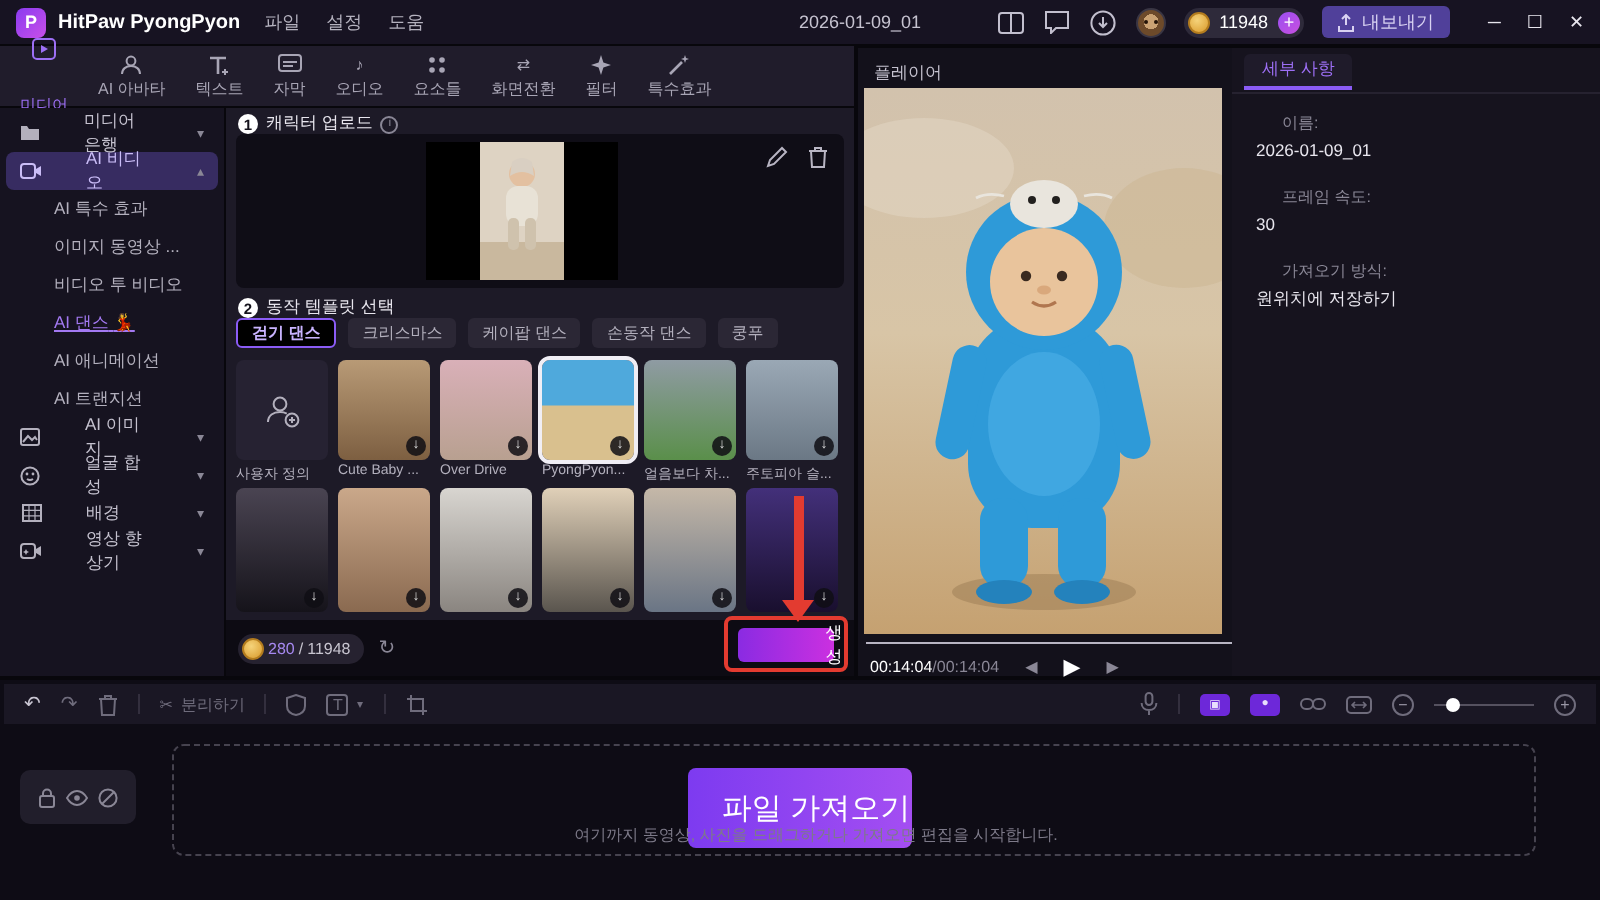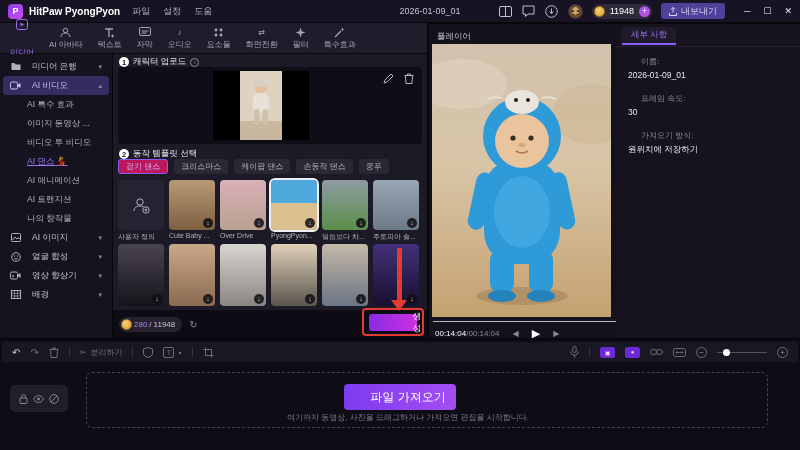--- a/index.html
+++ b/index.html
@@ -24,40 +24,40 @@
   .win-btns { display:flex; gap:13px; margin-left:10px; color:#e8e6ee; font-size:9px; }
 
   
   .media-toolbar { position:absolute; left:0; top:23px; width:427px; height:30px; background:#201c2b; display:flex; align-items:center; padding:0 10px; gap:15px; }
   .m-tab { display:flex; flex-direction:column; align-items:center; gap:1px; font-size:8px; color:#a8a5b5; }
   .m-tab .micon { height:12px; display:flex; align-items:center; justify-content:center; }
   .m-tab.active { color:#9d6ff5;gap:16px; }
 
   
   .sidebar { position:absolute; left:0; top:54px; width:112px; height:284px; background:#161320; padding-top:3px; font-size:8.5px; overflow:hidden; }
-  .sb-group { height:19px; display:flex; align-items:center; padding:0 7px; gap:11px; color:#c5c2cf; margin:0 3px; border-radius:4px; }
+  .sb-group { height:19px; display:flex; align-items:center; padding:0 7px; gap:22px; color:#c5c2cf; margin:0 3px; border-radius:4px; }
   .sb-group.active { background:#372c61; color:#cabdf7; }
   .sb-caret { margin-left:auto; font-size:7px; color:#8a8796; }
   .sb-child { height:19px; line-height:19px; padding-left:27px; color:#b3b0bd; white-space:nowrap; overflow:hidden; }
   .sb-child.selected { color:#a379f2;text-decoration:underline; }
   .sicon { width:11px; height:11px; color:#b3b0bd; display:flex; align-items:center; justify-content:center; }
   .sb-group.active .sicon { color:#cabdf7; }
 
   
   .main { position:absolute; left:113px; top:54px; width:314px; height:284px; background:#1d1a27; overflow:hidden; }
   .step-header { position:absolute; left:6px; display:flex; gap:4px; align-items:center; font-size:8.5px; color:#e8e6ee; }
   .step-num { width:10px; height:10px; border-radius:50%; background:#fff; color:#15131c; font-size:7.5px; font-weight:bold; display:flex; align-items:center; justify-content:center; }
   .info-icon { width:9px; height:9px; border:1px solid #8a8796; border-radius:50%; color:#8a8796; font-size:6px; display:flex; align-items:center; justify-content:center; }
   .upload-box { position:absolute; left:5px; top:13px; width:304px; height:77px; background:#0f0d16; border-radius:4px; }
   .upload-stage { position:absolute; left:95px; top:4px; width:96px; height:69px; background:#000; }
   .upload-photo { position:absolute; left:27px; top:0; width:42px; height:69px; }
   .edit-icons { position:absolute; right:8px; top:6px; display:flex; gap:10px; color:#b8b5c3; }
   .cat-tabs { position:absolute; top:105px; left:5px; display:flex; gap:6px; }
   .cat-tab { height:15px; padding:0 7px; background:#2b2735; border-radius:3px; font-size:8px; color:#b3b0bd; display:flex; align-items:center; white-space:nowrap; }
-  .cat-tab.active { background:#be185d; border:1px solid #8b5cf6; color:#c9b4ff; }
+  .cat-tab.active { background:#000000; border:1px solid #8b5cf6; color:#c9b4ff;font-weight:bold; }
   .tpl-row { position:absolute; left:5px; display:flex; gap:5px; }
   .tpl-card { width:46px; border-radius:4px; position:relative; overflow:hidden; flex:none; }
   .row1 .tpl-card { height:50px; }
   .row2 .tpl-card { height:62px; }
   .tpl-card.selected { outline:2px solid #f0eef5; }
   .tpl-card.custom { background:#262232; display:flex; align-items:center; justify-content:center; color:#b3b0bd; }
   .dl-badge { position:absolute; right:2px; bottom:2px; width:10px; height:10px; border-radius:50%; background:rgba(15,14,20,.85); color:#ddd; font-size:7px; line-height:10px; text-align:center; }
   .tpl-names { position:absolute; top:178px; left:5px; display:flex; gap:5px; font-size:7px; color:#b3b0bd; }
   .tpl-name { width:46px; white-space:nowrap; overflow:hidden; flex:none; }
   .g-street  { background:linear-gradient(180deg,#b89a76,#7d5f41); }
@@ -106,21 +106,21 @@
   .tl-div { width:1px; height:10px; background:#332f3e; }
   .split-group { display:flex; align-items:center; gap:4px; font-size:8px; }
   .t-box { border:1px solid #6f6c7c; border-radius:2px; width:11px; height:11px; font-size:8px; display:flex; align-items:center; justify-content:center; }
   .tl-right { margin-left:auto; display:flex; align-items:center; gap:10px; }
   .toggle-purple { width:15px; height:11px; background:#6d28d9; border-radius:2.5px; display:flex; align-items:center; justify-content:center; color:#e8defc; font-size:6px; }
   .zoom-slider { width:50px; height:1px; background:#55515f; position:relative; }
   .zoom-knob { position:absolute; left:6px; top:-3px; width:7px; height:7px; border-radius:50%; background:#fff; }
   .circle-btn { width:11px; height:11px; border:1px solid #6f6c7c; border-radius:50%; font-size:8px; line-height:9px; text-align:center; color:#9a97a6; }
   .track-box { position:absolute; left:10px; top:45px; width:58px; height:27px; background:#211e2b; border-radius:5px; display:flex; align-items:center; justify-content:space-around; color:#8a8796; padding:0 6px; }
   .drop-zone { position:absolute; left:86px; top:32px; width:682px; height:56px; border:1px dashed #46434f; border-radius:6px; }
-  .import-btn { position:absolute; left:50%; transform:translateX(-50%); top:44px; width:112px; height:26px; border-radius:4px; background:linear-gradient(90deg,#7d3bf0,#a44ef2); color:#fff; font-size:12px; display:flex; align-items:center; justify-content:center;padding-left:16px; }
+  .import-btn { position:absolute; left:50%; transform:translateX(-50%); top:44px; width:112px; height:40px; border-radius:4px; background:linear-gradient(90deg,#7d3bf0,#a44ef2); color:#fff; font-size:15px; display:flex; align-items:center; justify-content:center;padding-left:16px; }
   .drop-hint { position:absolute; left:0; right:0; top:72px; text-align:center; font-size:8px; color:#7d7a89;margin-left:16px; }
 
   svg { display:block; }
 </style>
 </head>
 <body>
 
 <div class="window">
 
   <div class="titlebar">
@@ -265,21 +265,20 @@
     </div>
     <div class="sb-child">AI 특수 효과</div>
     <div class="sb-child">이미지 동영상 ...</div>
     <div class="sb-child">비디오 투 비디오</div>
     <div class="sb-child selected">
       <span>AI 댄스</span>
       <span>💃</span>
     </div>
     <div class="sb-child">AI 애니메이션</div>
     <div class="sb-child">AI 트랜지션</div>
-    <div class="sb-child">나의 창작물</div>
     <div class="sb-group">
       <span class="sicon">
           <svg width="10" height="9" viewBox="0 0 10 9">
             <rect x="0.5" y="0.5" width="9" height="8" rx="1" fill="none" stroke="currentColor"></rect>
             <path d="M1.5 7l2.5-3 2 2 1.5-1.5 1 1.5" fill="none" stroke="currentColor"></path>
           </svg>
         </span>
       <span>AI 이미지</span>
       <span class="sb-caret">▾</span>
     </div>
@@ -290,37 +289,37 @@
             <circle cx="3.5" cy="4" r="0.7" fill="currentColor"></circle>
             <circle cx="6.5" cy="4" r="0.7" fill="currentColor"></circle>
             <path d="M3.5 6.5q1.5 1 3 0" fill="none" stroke="currentColor"></path>
           </svg>
         </span>
       <span>얼굴 합성</span>
       <span class="sb-caret">▾</span>
     </div>
     <div class="sb-group">
       <span class="sicon">
+          <svg width="10" height="9" viewBox="0 0 10 9">
+            <rect x="0.5" y="0.5" width="9" height="8" fill="none" stroke="currentColor"></rect>
+            <path d="M0.5 3.2h9M0.5 5.9h9M3.5 0.5v8M6.5 0.5v8" stroke="currentColor" stroke-width="0.6"></path>
+          </svg>
+        </span>
+      <span>배경</span>
+      <span class="sb-caret">▾</span>
+    </div>
+    <div class="sb-group">
+      <span class="sicon">
           <svg width="11" height="9" viewBox="0 0 11 9">
             <rect x="0.5" y="1" width="7" height="7" rx="1.5" fill="none" stroke="currentColor"></rect>
             <path d="M8 3.5l2.5-1.5v5L8 5.5z" fill="currentColor"></path>
             <path d="M3 3.5l0.5 1 1 0.5-1 0.5-0.5 1-0.5-1-1-0.5 1-0.5z" fill="currentColor"></path>
           </svg>
         </span>
       <span>영상 향상기</span>
-      <span class="sb-caret">▾</span>
-    </div>
-    <div class="sb-group">
-      <span class="sicon">
-          <svg width="10" height="9" viewBox="0 0 10 9">
-            <rect x="0.5" y="0.5" width="9" height="8" fill="none" stroke="currentColor"></rect>
-            <path d="M0.5 3.2h9M0.5 5.9h9M3.5 0.5v8M6.5 0.5v8" stroke="currentColor" stroke-width="0.6"></path>
-          </svg>
-        </span>
-      <span>배경</span>
       <span class="sb-caret">▾</span>
     </div>
   </div>
 
   <div class="main">
 
     <div class="step-header" style="top:2px">
       <span class="step-num">1</span>
       <span>캐릭터 업로드</span>
       <span class="info-icon">i</span>

